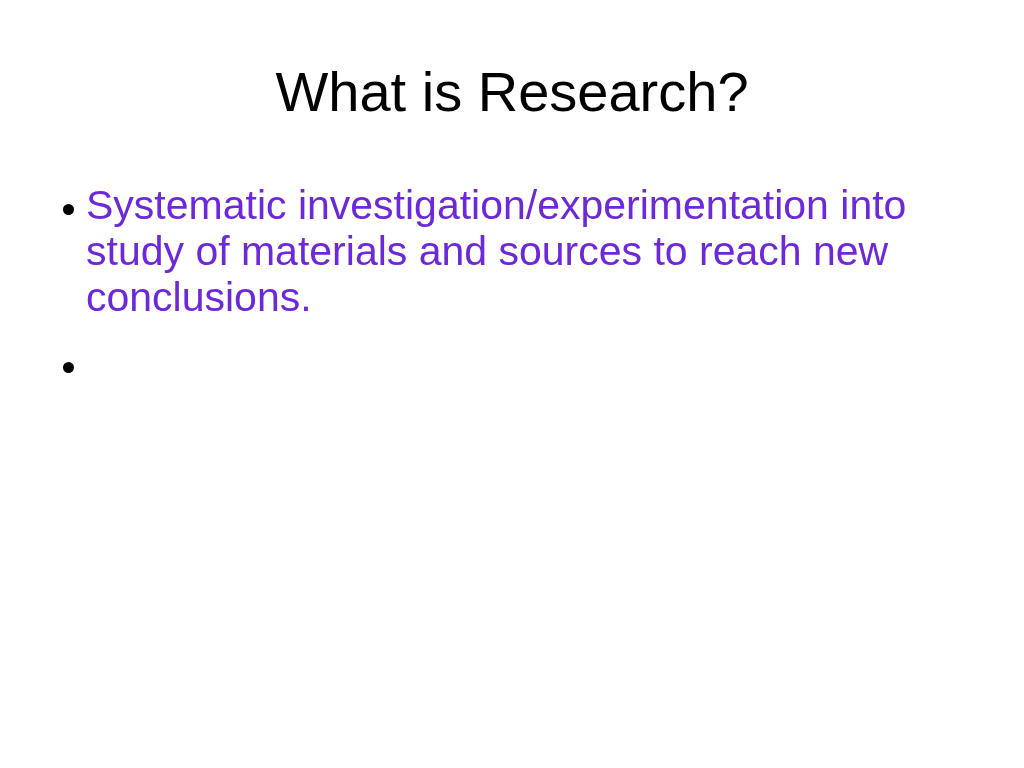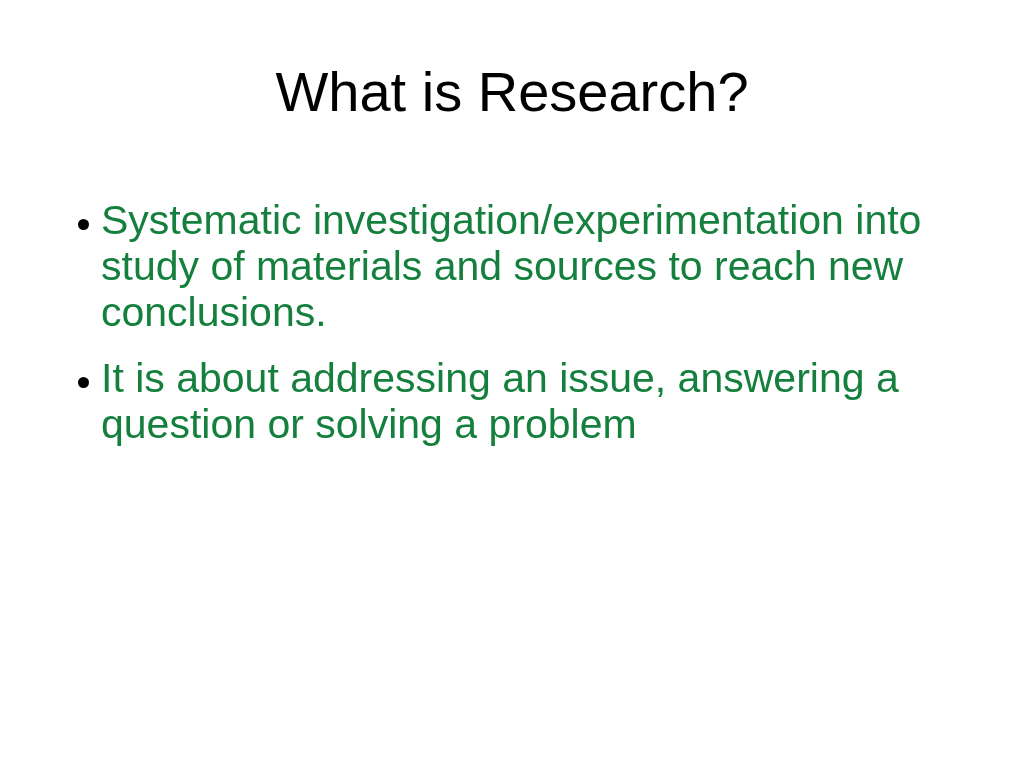--- a/index.html
+++ b/index.html
@@ -28,27 +28,27 @@
     line-height: 62px;
     font-weight: 400;
     color: #000000;
     white-space: nowrap;
   }
   .bullet-list {
     position: absolute;
     top: 182px;
     left: 86px;
     width: 888px;
-    margin: 15px;
+    margin: 0;
     padding: 0;
     list-style: none;
     font-size: 41px;
     line-height: 46px;
     font-weight: 400;
-    color: #15803d;
+    color: #6d28d9;
   }
   .bullet-item {
     position: relative;
     margin: 0;
     padding: 0;
   }
   .bullet-item + .bullet-item {
     margin-top: 20px;
   }
   .bullet-dot {
@@ -70,19 +70,18 @@
 
   <ul class="bullet-list">
 
     <li class="bullet-item">
       <span class="bullet-dot"></span>
       <span>Systematic investigation/experimentation into study of materials and sources to reach new conclusions.</span>
     </li>
 
     <li class="bullet-item">
       <span class="bullet-dot"></span>
-      <span>It is about addressing an issue, answering a question or solving a problem</span>
     </li>
 
 
   </ul>
 
 </div>
 
 </body></html>

